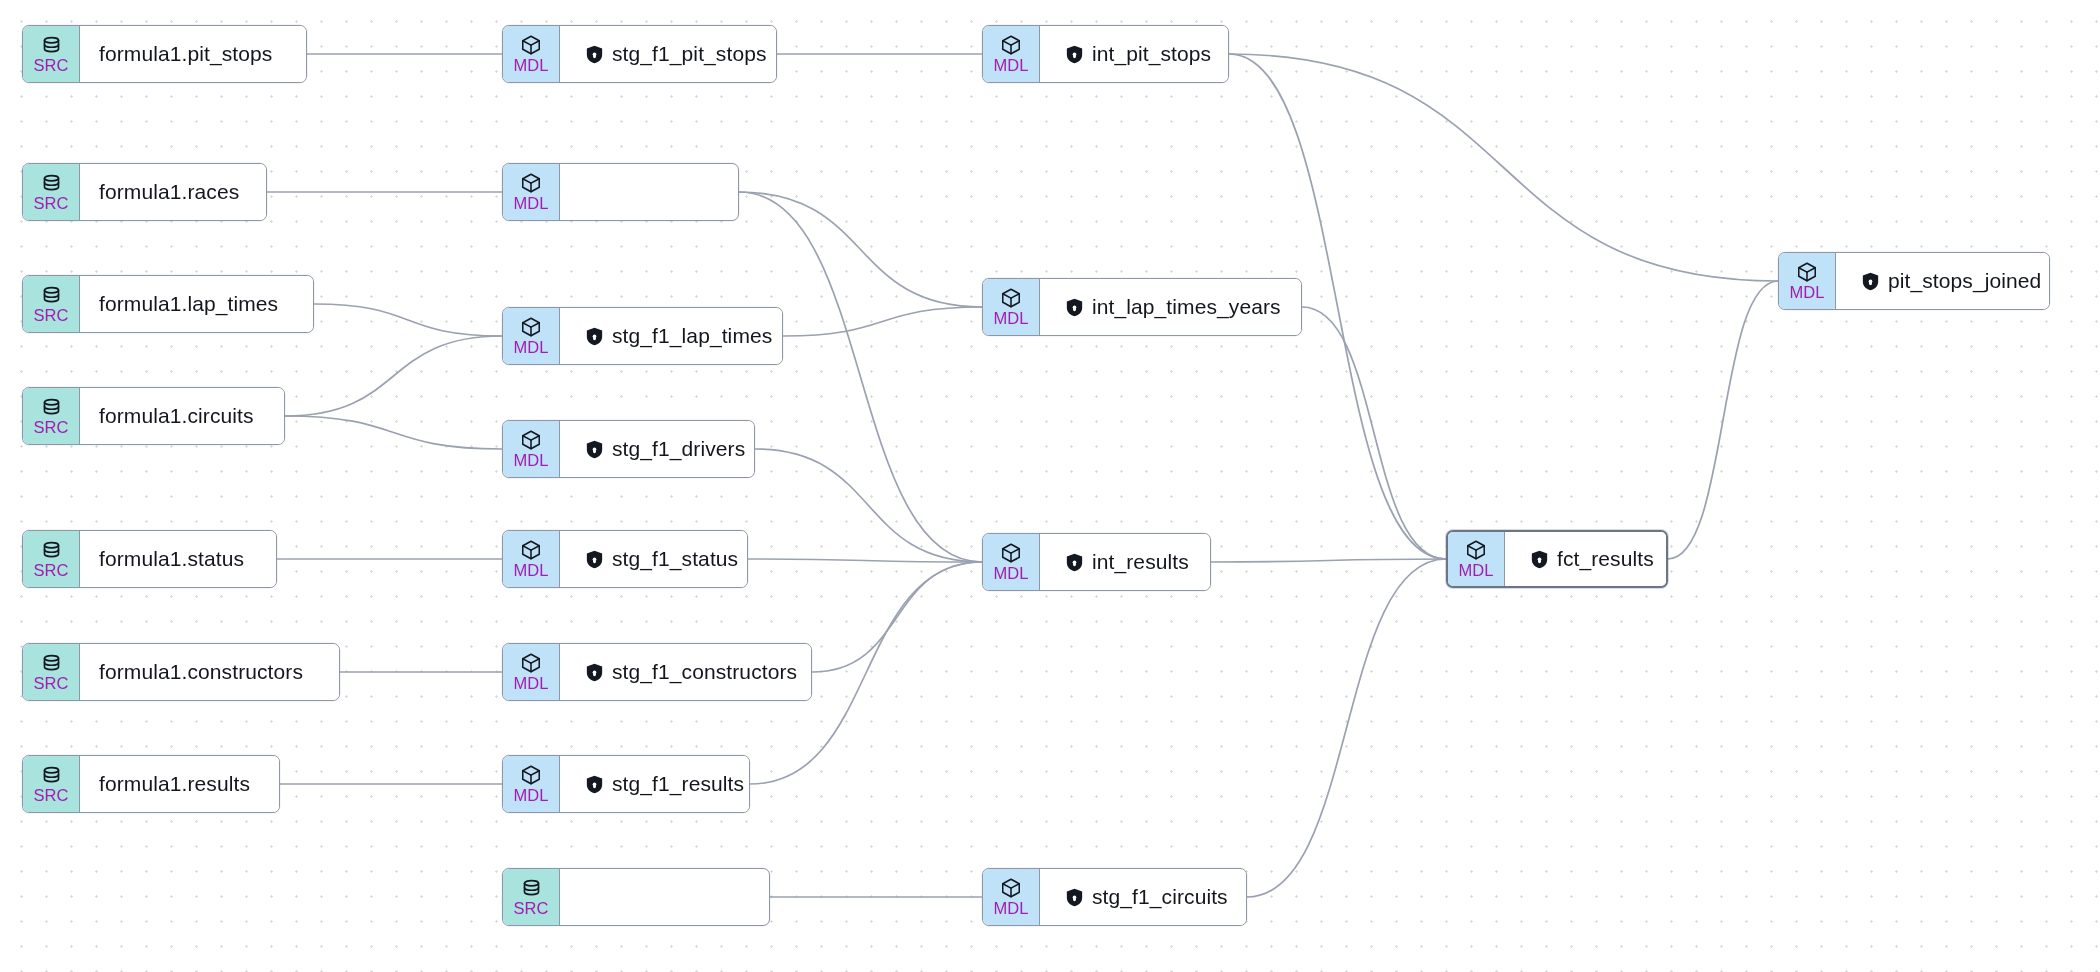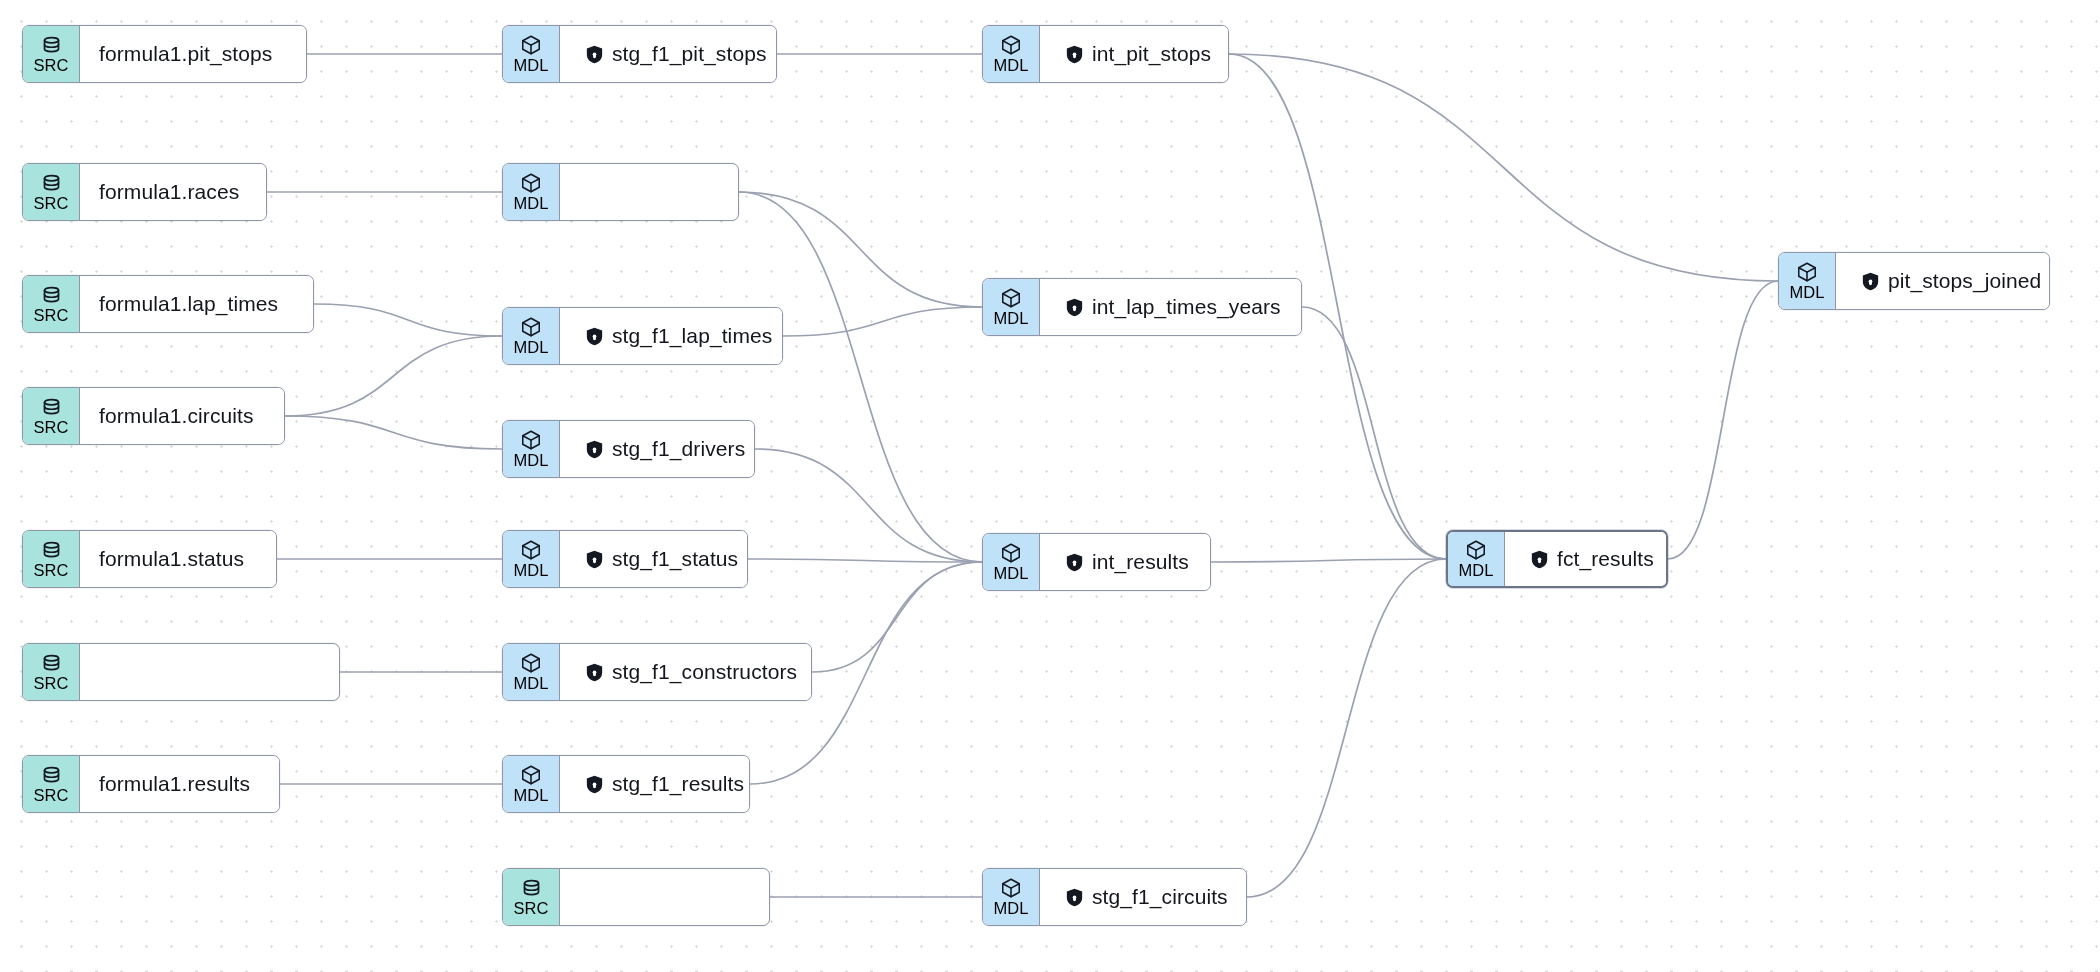--- a/index.html
+++ b/index.html
@@ -63,21 +63,21 @@
   .badge.mdl { background: #bfe2f8; }
 
   .badge .glyph {
     display: block;
     line-height: 0;
   }
   .badge .kind {
     font-family: "Liberation Sans", sans-serif;
     font-size: 16.5px;
     line-height: 17px;
-    color: #000000;
+    color: #a21caf;
     letter-spacing: 0.1px;
   }
 
   .node-body {
     flex: 1 1 auto;
     display: flex;
     align-items: center;
     gap: 9px;
     padding: 0 17px 0 26px;
     background: #ffffff;
@@ -204,20 +204,23 @@
         <div class="badge src">
   <span class="glyph">
     <svg width="21" height="21" viewBox="0 0 24 24" fill="none" stroke="#141821" stroke-width="1.9" stroke-linecap="round" stroke-linejoin="round">
       <ellipse cx="12" cy="6" rx="8" ry="3"></ellipse>
       <path d="M4 6v5c0 1.66 3.58 3 8 3s8-1.34 8-3V6"></path>
       <path d="M4 11v5c0 1.66 3.58 3 8 3s8-1.34 8-3v-5"></path>
     </svg>
   </span>
 <span class="kind">SRC</span>
         </div>
+        <div class="node-body">
+          <span class="node-label">formula1.constructors</span>
+        </div>
       </div>
       <div class="node src-node" style="left: 22px; top: 755px; width: 258px;">
         <div class="badge src">
   <span class="glyph">
     <svg width="21" height="21" viewBox="0 0 24 24" fill="none" stroke="#141821" stroke-width="1.9" stroke-linecap="round" stroke-linejoin="round">
       <ellipse cx="12" cy="6" rx="8" ry="3"></ellipse>
       <path d="M4 6v5c0 1.66 3.58 3 8 3s8-1.34 8-3V6"></path>
       <path d="M4 11v5c0 1.66 3.58 3 8 3s8-1.34 8-3v-5"></path>
     </svg>
   </span>

